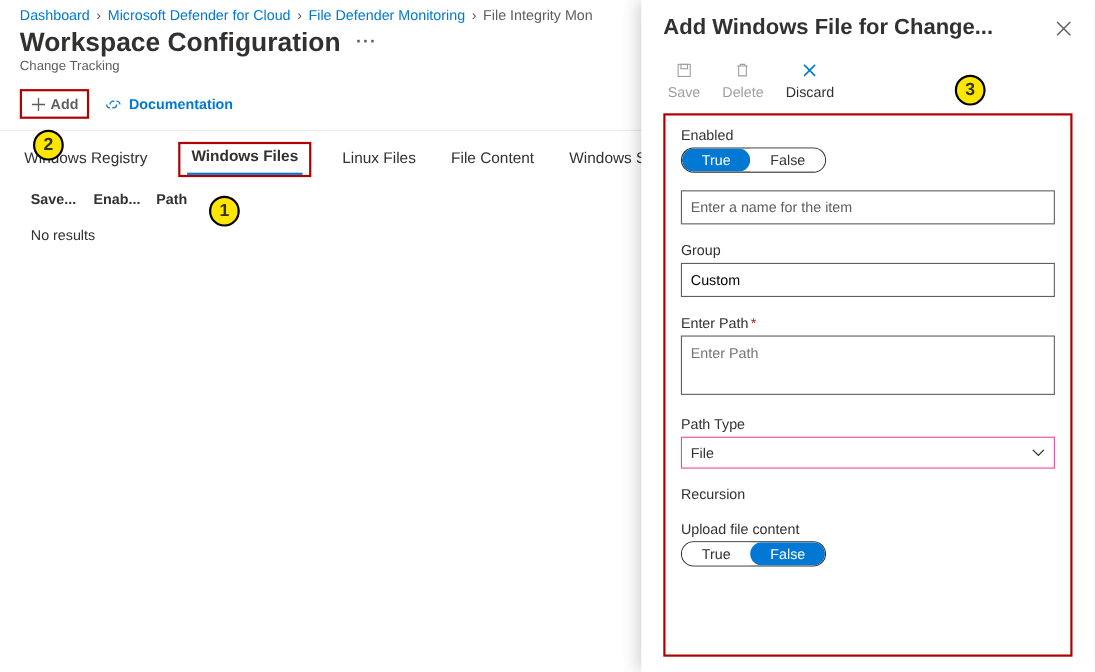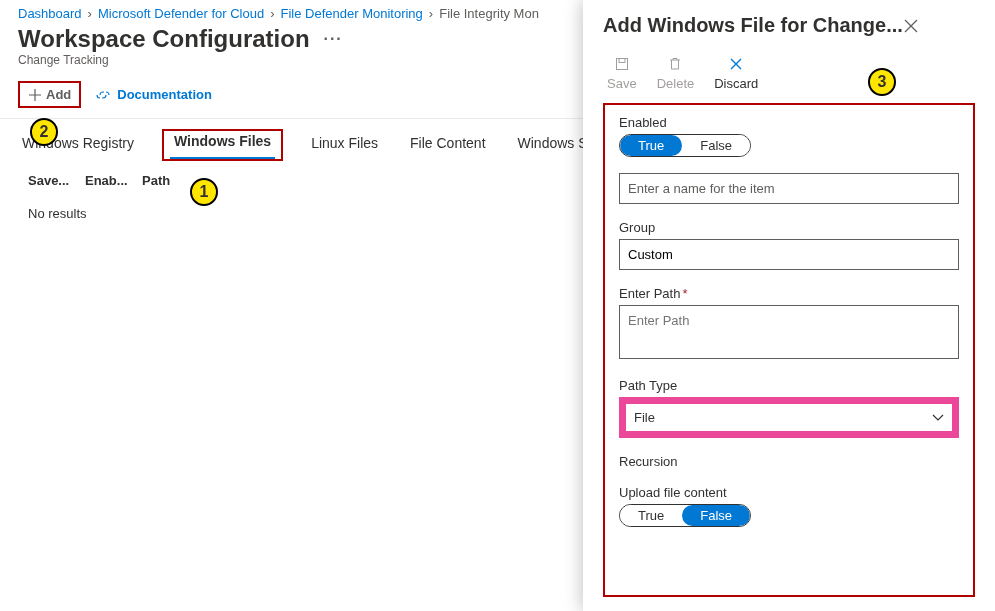--- a/index.html
+++ b/index.html
@@ -24,35 +24,35 @@
     .table-head { display: flex; gap: 12px; padding: 12px 28px 8px; font-size: 13px; color: #323130; font-weight: 600; }
     .col-group { width: 45px; overflow: hidden; text-overflow: ellipsis; white-space: nowrap; }
     .col-enab { width: 45px; overflow: hidden; text-overflow: ellipsis; white-space: nowrap; }
     .col-path { flex: 1; }
     .col-type { width: 60px; }
     .no-results { padding: 10px 28px; color: #323130; }
 
     .callout { position: absolute; width: 28px; height: 28px; border-radius: 50%; background: #ffe600; border: 2.5px solid #000; display: flex; align-items: center; justify-content: center; font-weight: 700; font-size: 16px; z-index: 200; }
 
     .panel { position: absolute; top: 0; right: 0; bottom: 0; width: 412px; background: #fff; box-shadow: -2px 0 16px rgba(0,0,0,.22); display: flex; flex-direction: column; padding: 14px 20px; }
-    .panel-head { display: flex; align-items: center; margin-bottom: 20px; }
+    .panel-head { display: flex; justify-content: space-between; align-items: center; margin-bottom: 20px; }
     .panel-title { font-size: 20px; font-weight: 600; }
     .panel-close { cursor: pointer; color: #605e5c; }
     .panel-toolbar { display: flex; gap: 20px; align-items: center; margin-bottom: 12px; padding-left: 4px; }
     .panel-toolbar .tb-item { display: flex; align-items: center; gap: 5px; color: #a19f9d; cursor: default; font-size: 13px; flex-direction: column; }
     .panel-toolbar .tb-item.discard { color: #323130; cursor: pointer; }
     .panel-toolbar .discard svg { stroke: #0078d4; }
     .panel-body { border: 2px solid #b00000; padding: 10px 14px; flex: 1; overflow: auto; }
     .field { margin-bottom: 16px; }
     .field-label { font-size: 13px; margin-bottom: 4px; display: block; }
     .req { color: #a4262c; margin-left: 2px; }
     .text-input { width: 100%; border: 1px solid #605e5c; padding: 7px 8px; font-size: 13px; font-family: inherit; }
     .text-input::placeholder { color: #605e5c; }
     .textarea { width: 100%; border: 1px solid #605e5c; padding: 7px 8px; font-size: 13px; font-family: inherit; height: 54px; resize: none; }
-    .select { width: 100%; border: 7px solid #ec4899; padding: 6px 8px; font-size: 13px; display: flex; justify-content: space-between; align-items: center; cursor: pointer; }
+    .select { width: 100%; border: 1px solid #ec4899; padding: 6px 8px; font-size: 13px; display: flex; justify-content: space-between; align-items: center; cursor: pointer; }
     .toggle-group { display: inline-flex; border: 1px solid #323130; border-radius: 999px; overflow: hidden; font-size: 13px; }
     .toggle-opt { padding: 3px 18px; cursor: pointer; background: #fff; color: #323130; }
     .toggle-opt.selected { background: #0078d4; color: #fff; }
     .toggle-opt.selected.pill-left { border-radius: 999px; }
     .toggle-opt.selected.pill-right { border-radius: 999px; }
     svg { display: block; }
   </style>
 </head>
 <body>
 

